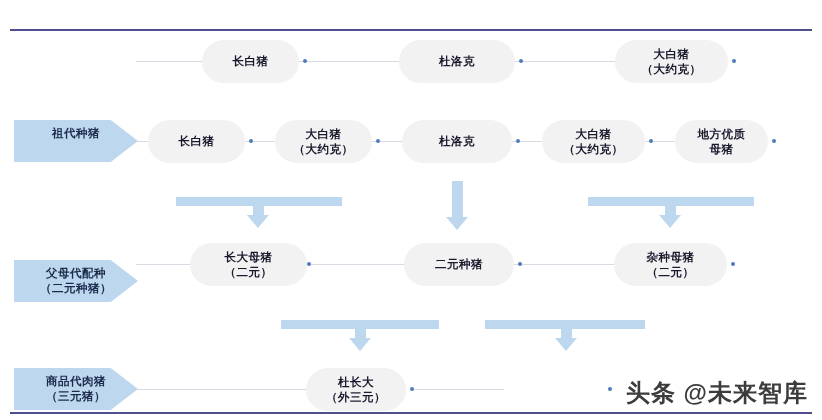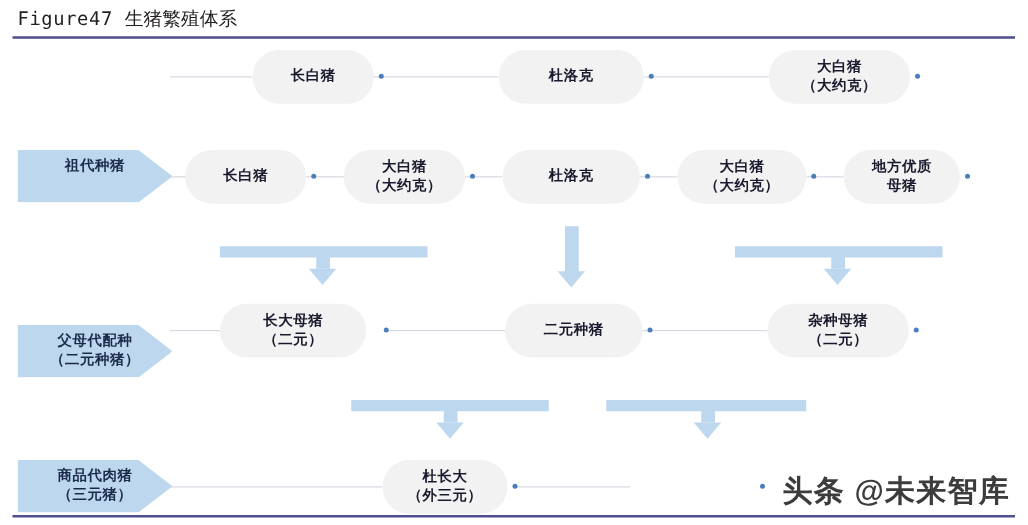--- a/index.html
+++ b/index.html
@@ -129,24 +129,20 @@
     font-family: "Liberation Sans", sans-serif;
     font-weight: bold;
     letter-spacing: 1px;
   }
 </style>
 </head>
 <body>
 
 <div id="canvas">
 
-  <div class="title">
-    <span>Figure47</span>
-    <span class="cn">生猪繁殖体系</span>
-  </div>
   <div class="rule-top"></div>
   <div class="rule-bottom"></div>
 
 
   <div class="conn" style="left:136px; top:61px; width:66px;"></div>
   <div class="conn" style="left:299px; top:61px; width:100px;"></div>
   <div class="conn" style="left:515px; top:61px; width:100px;"></div>
 
   <div class="node" style="left:202px; top:40px; width:97px; height:43px;">
     <span>长白猪</span>
@@ -219,21 +215,21 @@
 
   <div class="stage" style="left:14px; top:260px;">
     <span>父母代配种</span>
     <span>（二元种猪）</span>
   </div>
 
   <div class="conn" style="left:136px; top:264px; width:54px;"></div>
   <div class="conn" style="left:311px; top:264px; width:93px;"></div>
   <div class="conn" style="left:514px; top:264px; width:100px;"></div>
 
-  <div class="node" style="left:176px; top:243px; width:117px; height:43px;">
+  <div class="node" style="left:190px; top:243px; width:117px; height:43px;">
     <span>长大母猪</span>
     <span>（二元）</span>
   </div>
   <div class="dot" style="left:307px; top:262px;"></div>
 
   <div class="node" style="left:404px; top:243px; width:110px; height:43px;">
     <span>二元种猪</span>
     <span></span>
   </div>
   <div class="dot" style="left:518px; top:262px;"></div>

